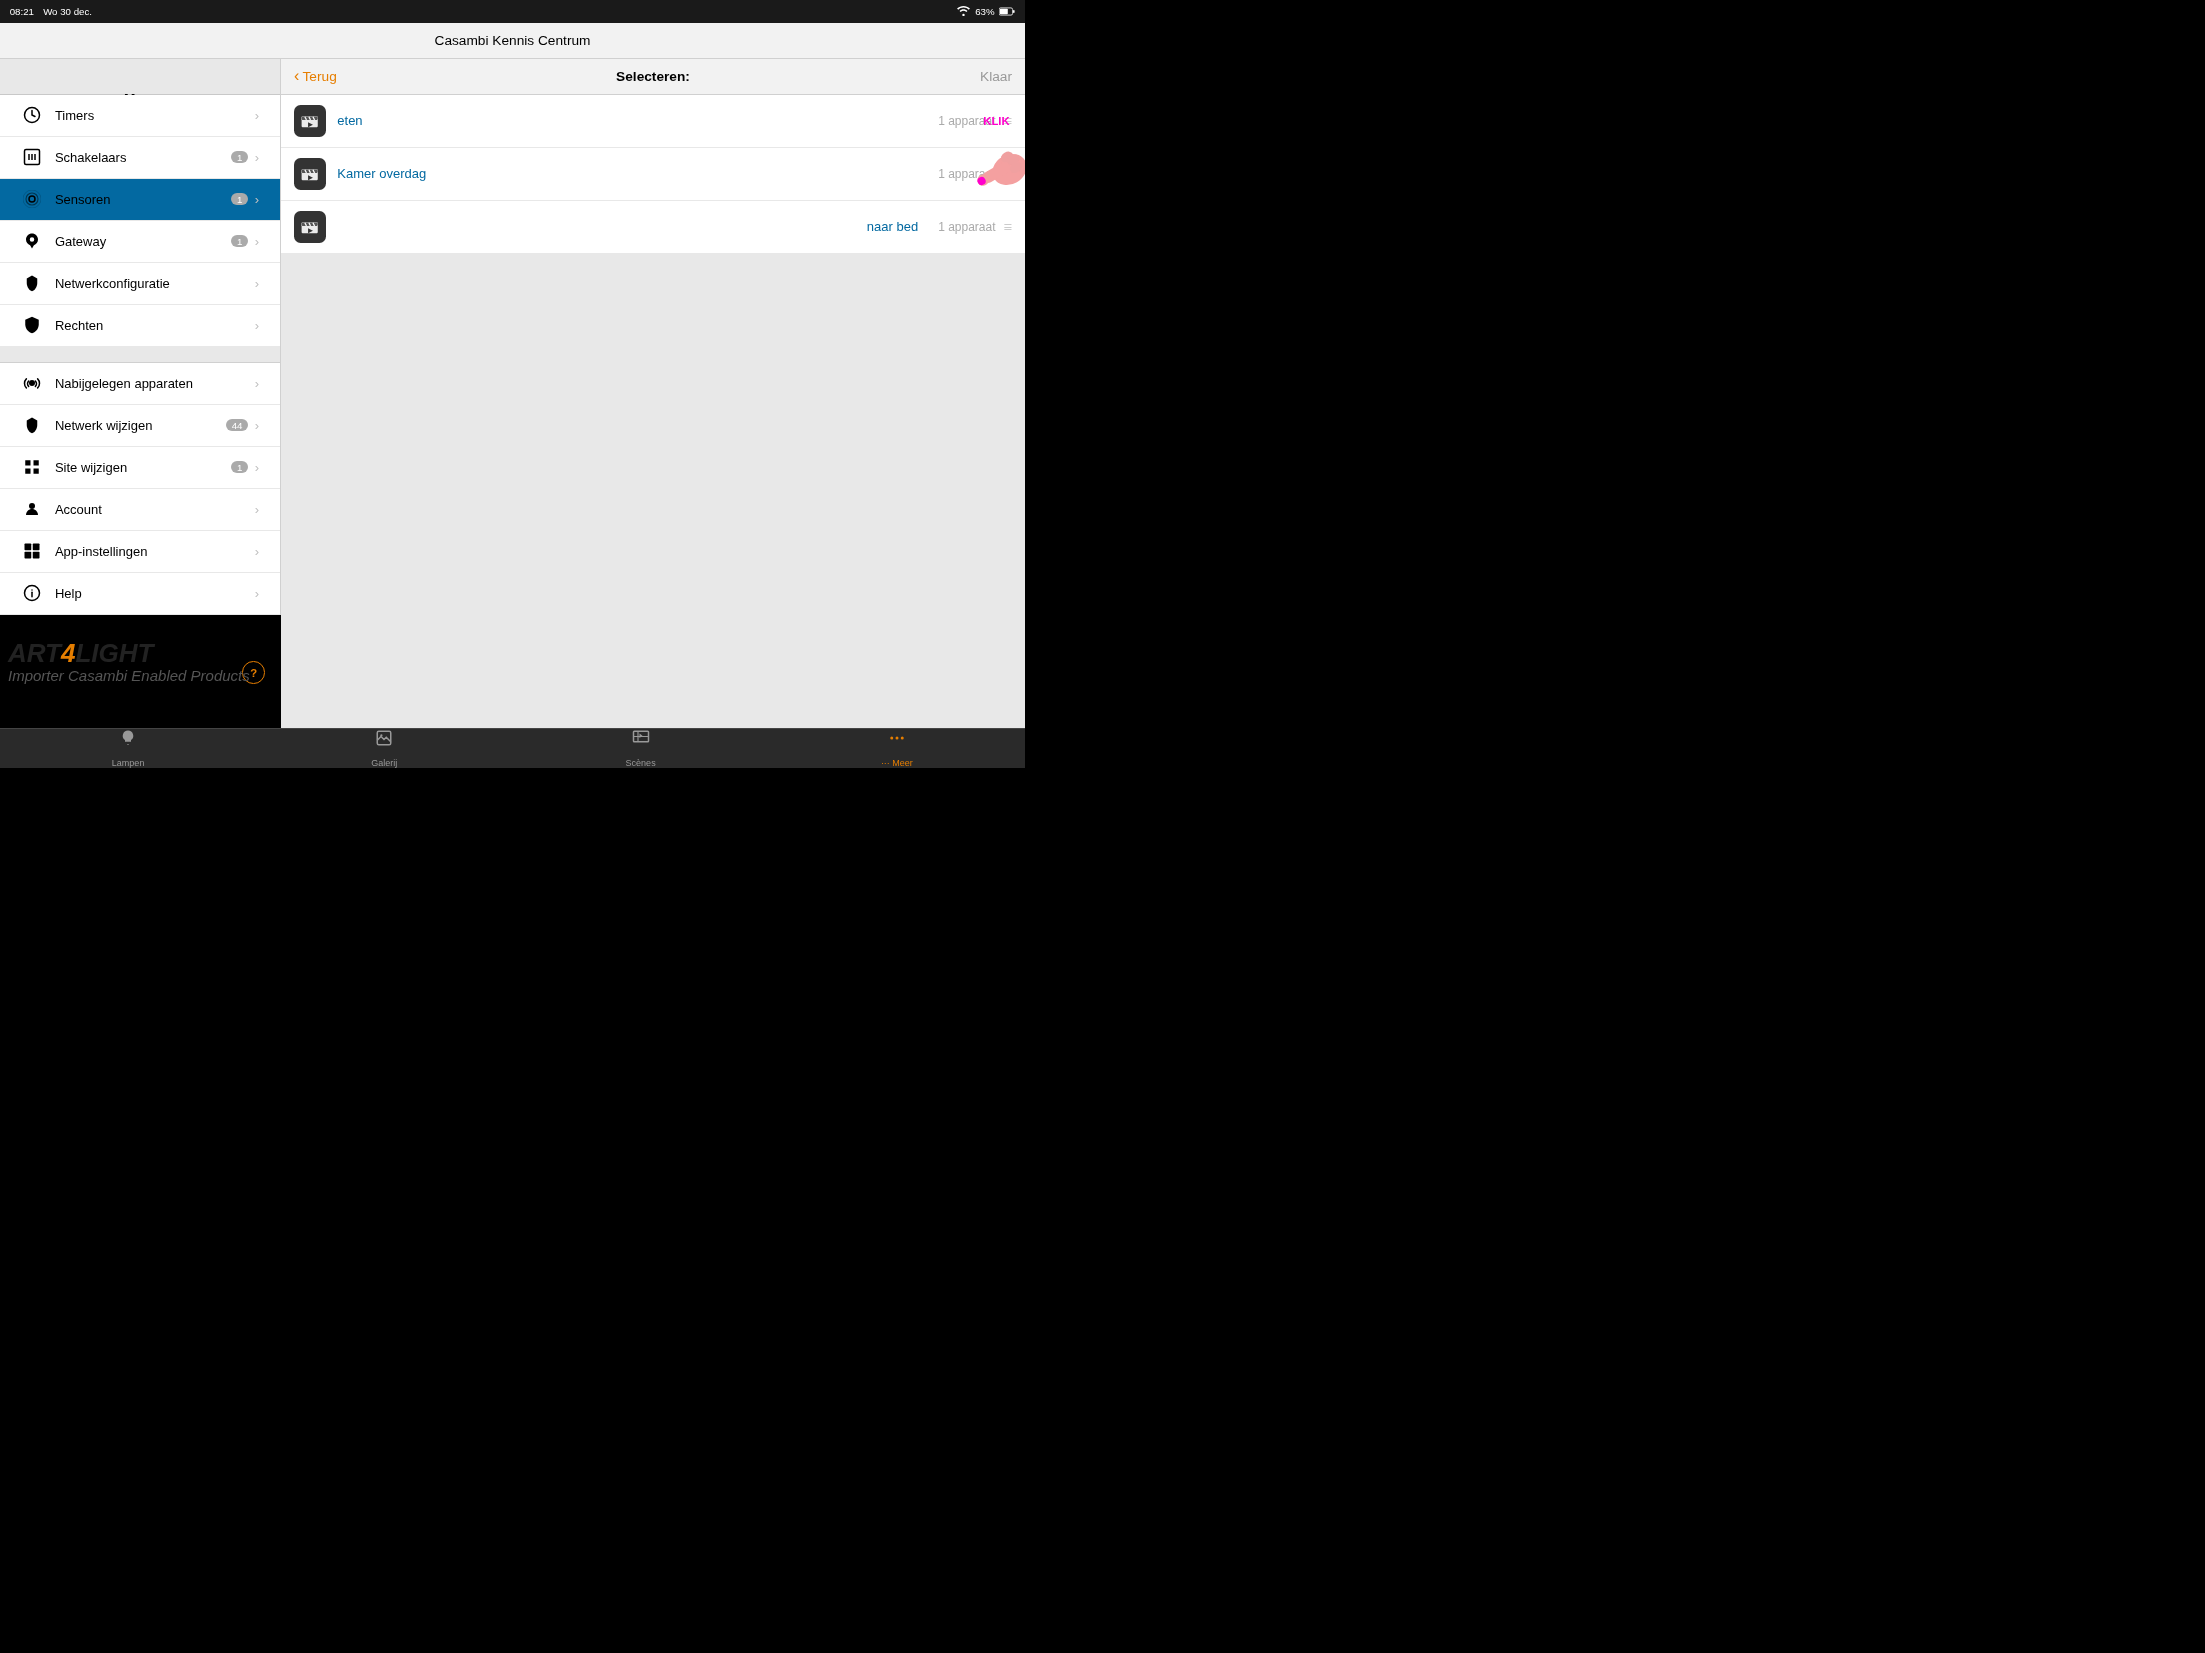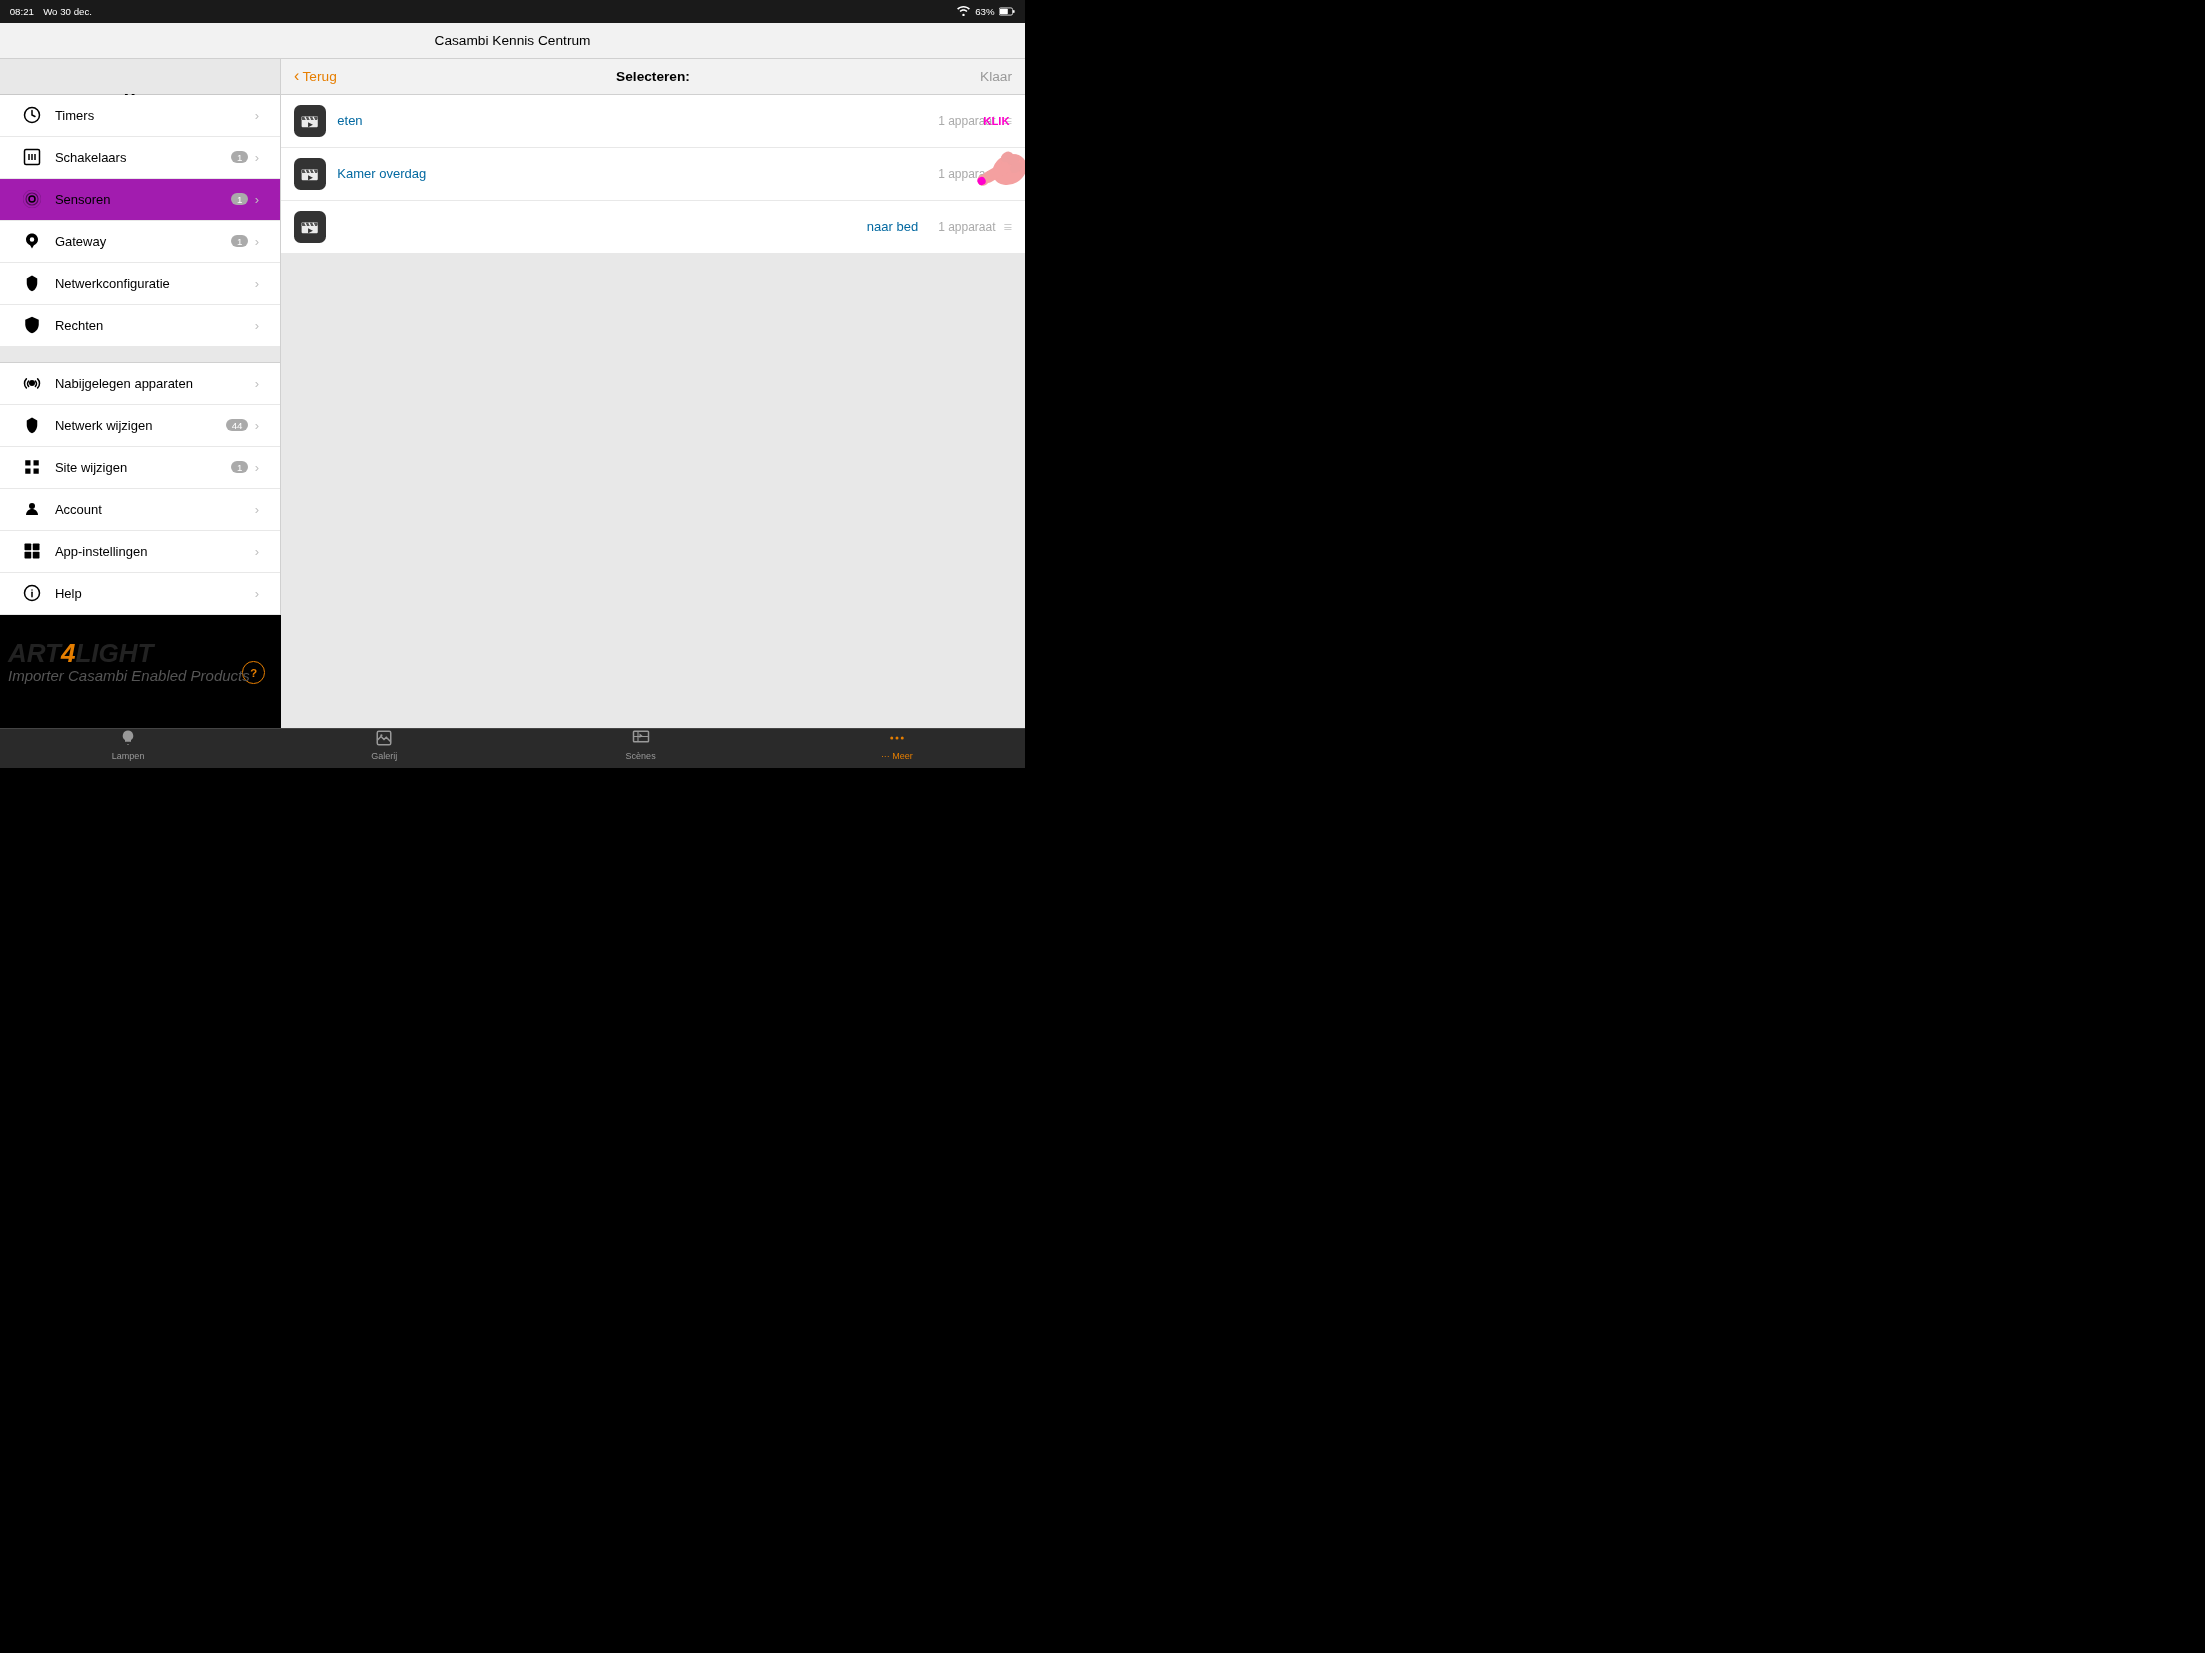--- a/index.html
+++ b/index.html
@@ -77,21 +77,21 @@
     .sidebar-item {
       display: flex;
       align-items: center;
       padding: 0 21px;
       height: 42px;
       border-bottom: 0.8px solid #e8e8e8;
       cursor: pointer;
       background: #fff;
       position: relative;
     }
-    .sidebar-item.active { background: #a21caf; }
+    .sidebar-item.active { background: #0369a1; }
 
     .sidebar-item-icon {
       width: 22.6px;
       height: 22.6px;
       display: flex;
       align-items: center;
       justify-content: center;
       margin-right: 11.3px;
       flex-shrink: 0;
     }
@@ -232,21 +232,21 @@
       height: 40px;
       display: flex;
       align-items: center;
       border-top: 0.8px solid #444;
     }
     .tab-item {
       flex: 1;
       display: flex;
       flex-direction: column;
       align-items: center;
-      justify-content: flex-start;
+      justify-content: space-between;
       cursor: pointer;
       color: #999;
       font-size: 9px;
       gap: 1.6px;
       height: 100%;
     }
     .tab-item.active { color: #e67e00; }
     .tab-item svg { width: 18px; height: 18px; }
 
     

